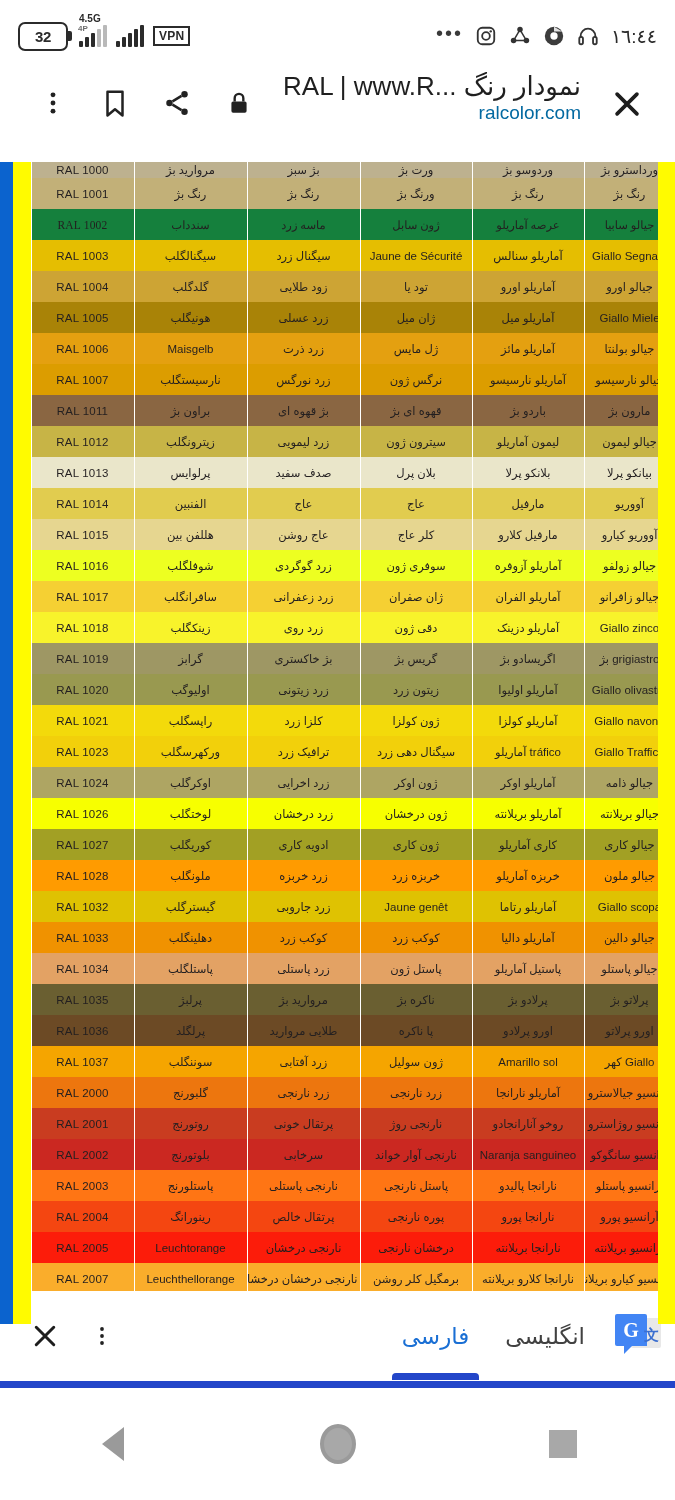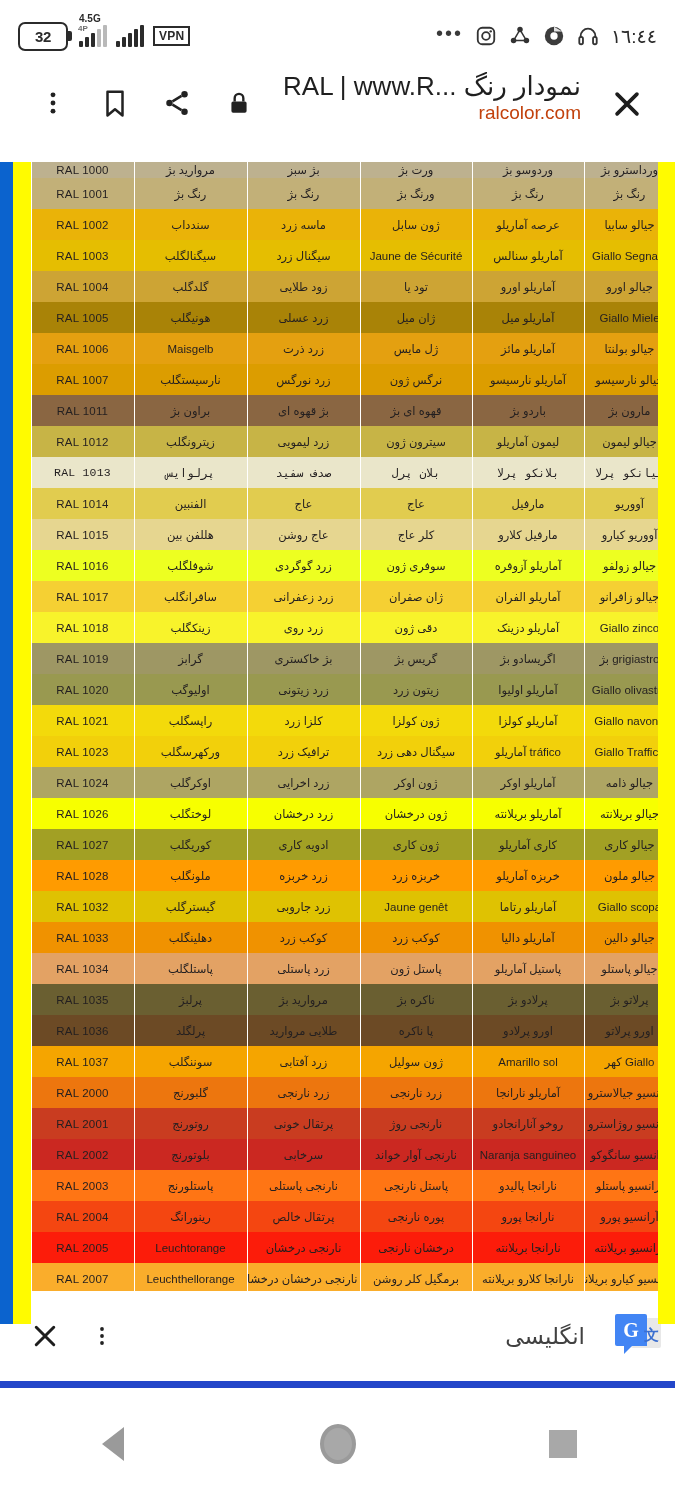--- a/index.html
+++ b/index.html
@@ -45,21 +45,21 @@
   .cct{
     height:88px;display:flex;align-items:flex-start;padding:0 16px 0 22px;box-sizing:border-box;
     background:#ffffff;
   }
   .cct-icons{display:flex;align-items:center;gap:0px;}
   .cct-btn{width:62px;height:62px;display:flex;align-items:center;justify-content:center;cursor:pointer;}
   .cct-title{
     flex:1;text-align:right;padding:0 14px;direction:rtl;min-width:0;
   }
   .cct-title .t1{font-size:26px;color:#1f1f1f;line-height:1.12;white-space:nowrap;overflow:hidden;}
-  .cct-title .t2{font-size:19px;color:#c2410c;line-height:1.3;direction:ltr;text-align:right;}
+  .cct-title .t2{font-size:19px;color:#0369a1;line-height:1.3;direction:ltr;text-align:right;}
   .close-x{width:64px;height:64px;display:flex;align-items:center;justify-content:center;}
 
   .thin-line{height:2px;background:#ffffff;}
 
   
   .web{position:relative;height:1162px;overflow:hidden;background:#fff;}
   .web-inner{position:absolute;left:0;top:0;width:675px;}
   .railL{position:absolute;left:0;top:0;width:13px;height:100%;background:#0b63ce;z-index:3;}
   .railL2{position:absolute;left:13px;top:0;width:18px;height:100%;background:#fffb00;z-index:3;}
   .railR{position:absolute;right:0;top:0;width:17px;height:100%;background:#fffb00;z-index:3;}
@@ -253,21 +253,21 @@
             <tr style="background: rgb(194, 176, 120); color: rgb(53, 48, 29);">
               <td class="pad"></td>
               <td class="code">RAL 1001</td>
               <td class="rtl">رنگ بژ</td>
               <td class="rtl">رنگ بژ</td>
               <td class="rtl">ورنگ بژ</td>
               <td class="rtl">رنگ بژ</td>
               <td class="rtl">رنگ بژ</td>
               <td class="rtl" style="border-right: none;">رنگ بژ</td>
             </tr>
-            <tr style="background: #eab308; color: rgb(58, 49, 24);">
+            <tr style="background: #15803d; color: rgb(58, 49, 24); font-family: Liberation Serif, serif;">
               <td class="pad"></td>
               <td class="code">RAL 1002</td>
               <td class="rtl">سندداب</td>
               <td class="rtl">ماسه زرد</td>
               <td class="rtl">ژون سابل</td>
               <td class="rtl">عرصه آماریلو</td>
               <td class="rtl">جیالو سابیا</td>
               <td class="rtl" style="border-right: none;">زاندگیل</td>
             </tr>
             <tr style="background: rgb(229, 190, 1); color: rgb(58, 47, 5);">
@@ -333,21 +333,21 @@
             <tr style="background: rgb(199, 180, 70); color: rgb(52, 48, 15);">
               <td class="pad"></td>
               <td class="code">RAL 1012</td>
               <td class="rtl">زیترونگلب</td>
               <td class="rtl">زرد لیمویی</td>
               <td class="rtl">سیترون ژون</td>
               <td class="rtl">لیمون آماریلو</td>
               <td class="rtl">جیالو لیمون</td>
               <td class="rtl" style="border-right: none;">سیترو انجل</td>
             </tr>
-            <tr style="background: rgb(234, 230, 202); color: rgb(58, 55, 40); font-family: Liberation Mono, monospace;">
+            <tr style="background: rgb(234, 230, 202); color: rgb(58, 55, 40);">
               <td class="pad"></td>
               <td class="code">RAL 1013</td>
               <td class="rtl">پرلوایس</td>
               <td class="rtl">صدف سفید</td>
               <td class="rtl">بلان پرل</td>
               <td class="rtl">بلانکو پرلا</td>
               <td class="rtl">بیانکو پرلا</td>
               <td class="rtl" style="border-right: none;">پارلویت</td>
             </tr>
             <tr style="background: rgb(225, 204, 79); color: rgb(57, 51, 17);">
@@ -632,20 +632,21 @@
         </svg>
     </div>
     <div class="x-menu">
       <svg viewBox="0 0 24 24" width="24" height="24">
           <circle cx="12" cy="5" r="1.9" fill="#222"></circle>
           <circle cx="12" cy="12" r="1.9" fill="#222"></circle>
           <circle cx="12" cy="19" r="1.9" fill="#222"></circle>
         </svg>
     </div>
     <div class="spacer"></div>
+    <div class="lang sel">فارسی</div>
     <div class="lang">انگلیسی</div>
     <div class="gtrans">
       <span class="gt-grey"></span>
       <span class="gt-blue"></span>
       <span class="gt-g">G</span>
       <span class="gt-a">文</span>
     </div>
   </div>
   <div class="xbar-rule"></div>
 

